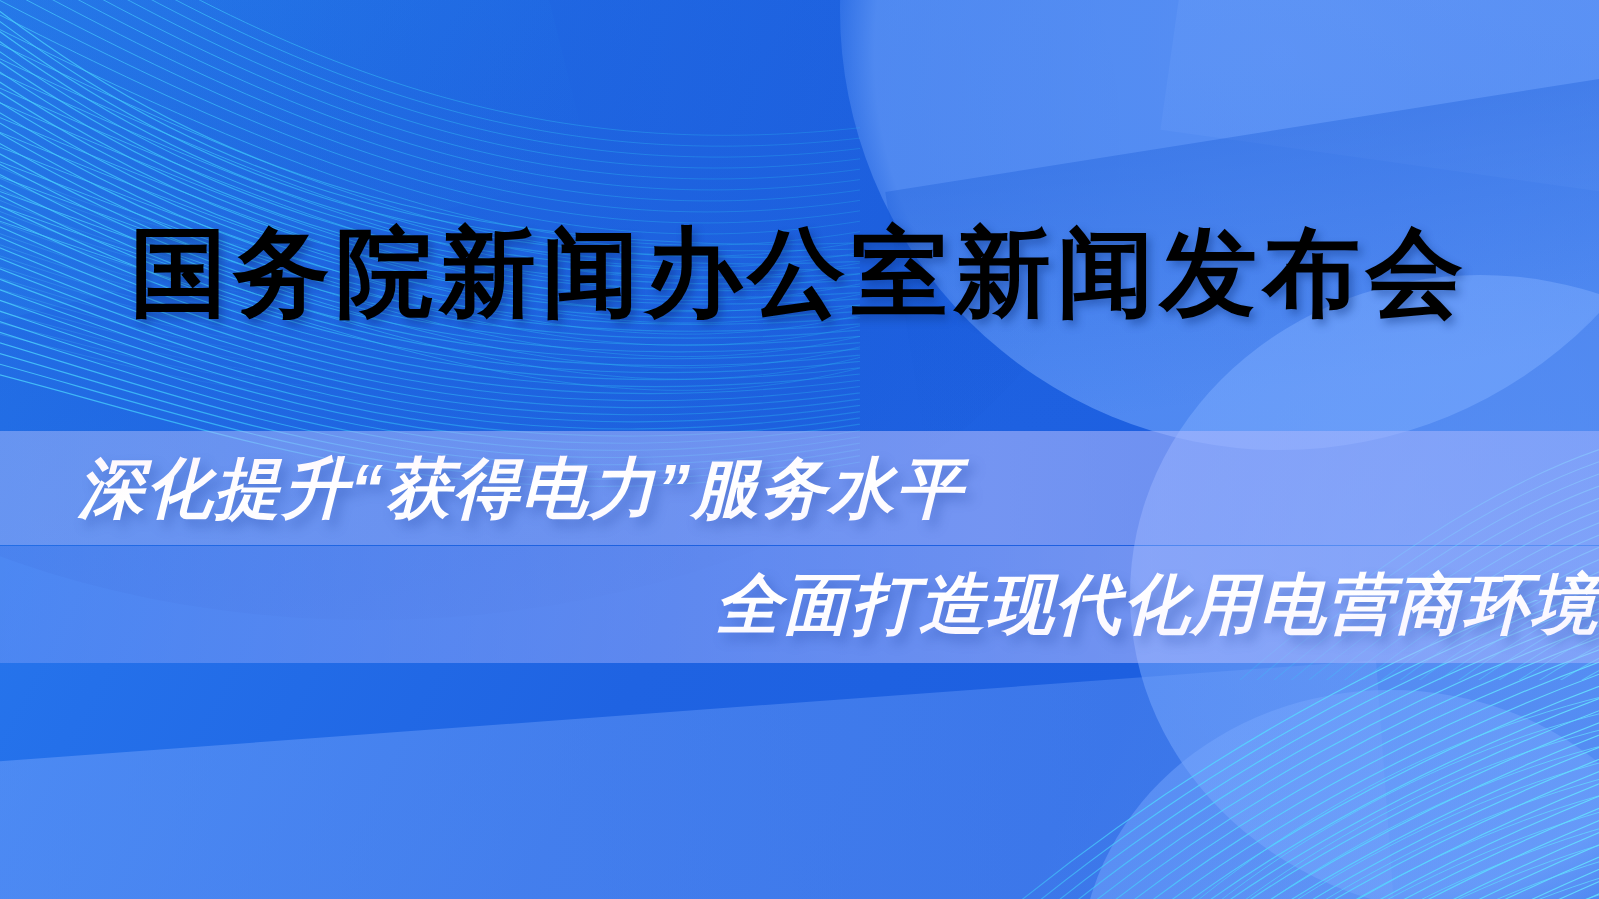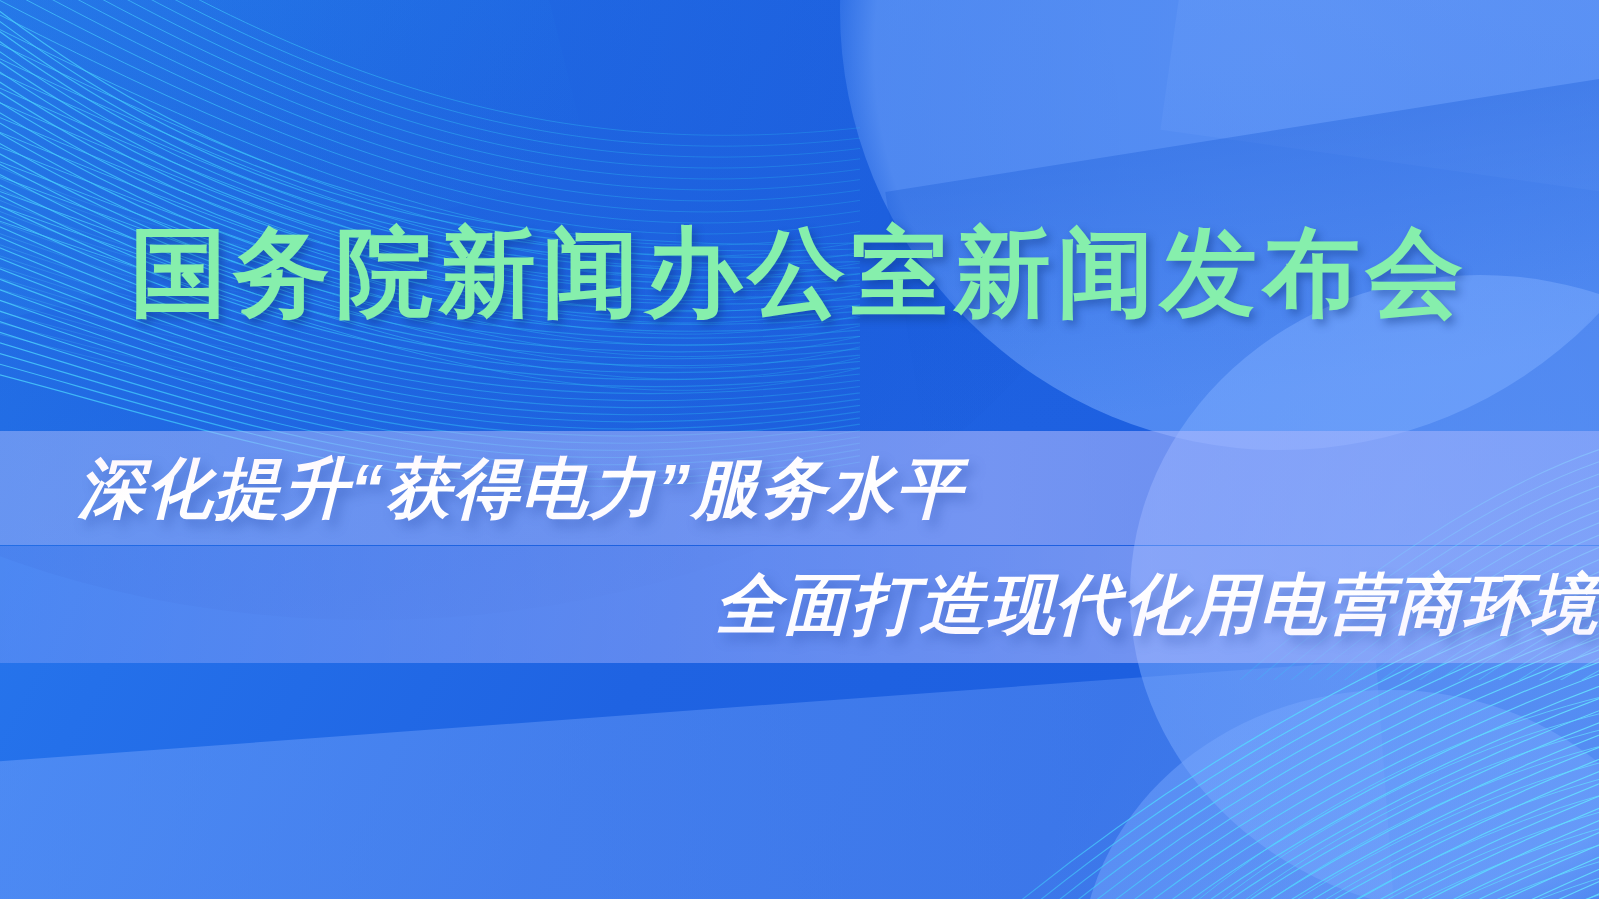--- a/index.html
+++ b/index.html
@@ -103,21 +103,21 @@
   
   .title-wrap {
     position: absolute;
     left: 0; right: 0;
     top: 222px;
     text-align: center;
   }
   .main-title {
     display: inline-block;
     margin: 0;
-    color: #86efac;
+    color: #000000;
     font-size: 97px;
     line-height: 1.05;
     font-weight: 700;
     letter-spacing: 6px;
     text-shadow: 4px 5px 9px rgba(10, 48, 125, 0.42);
     white-space: nowrap;
   }
 
   
   .band {

